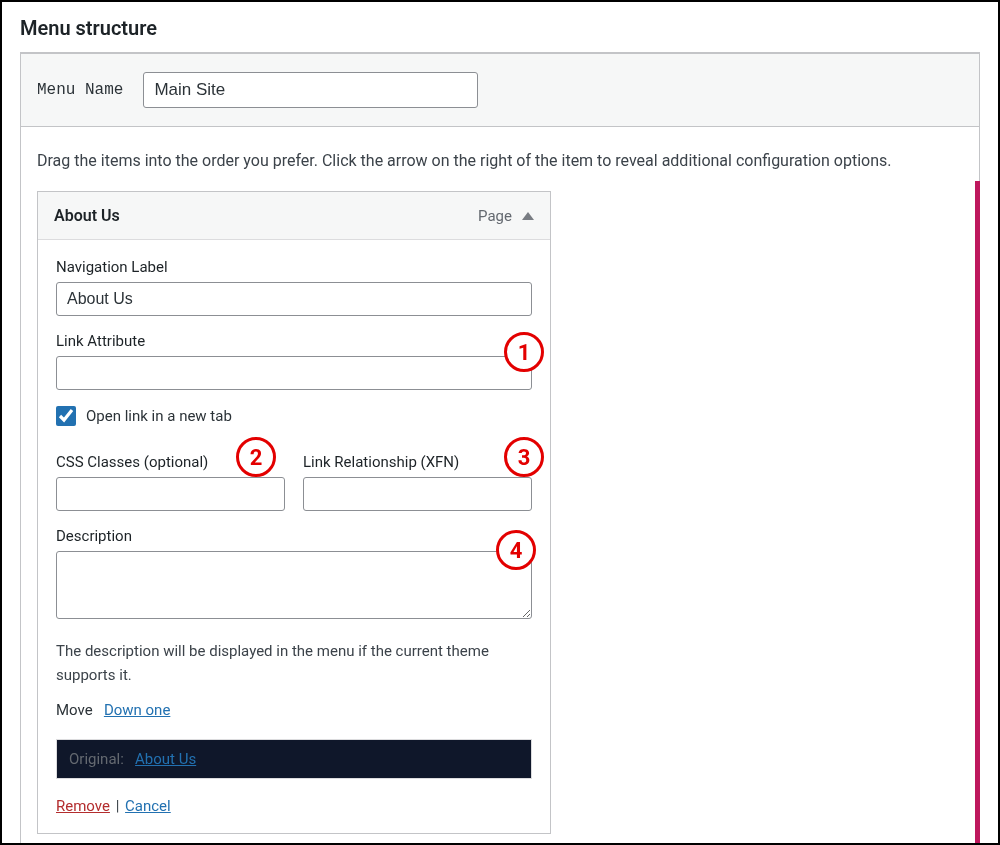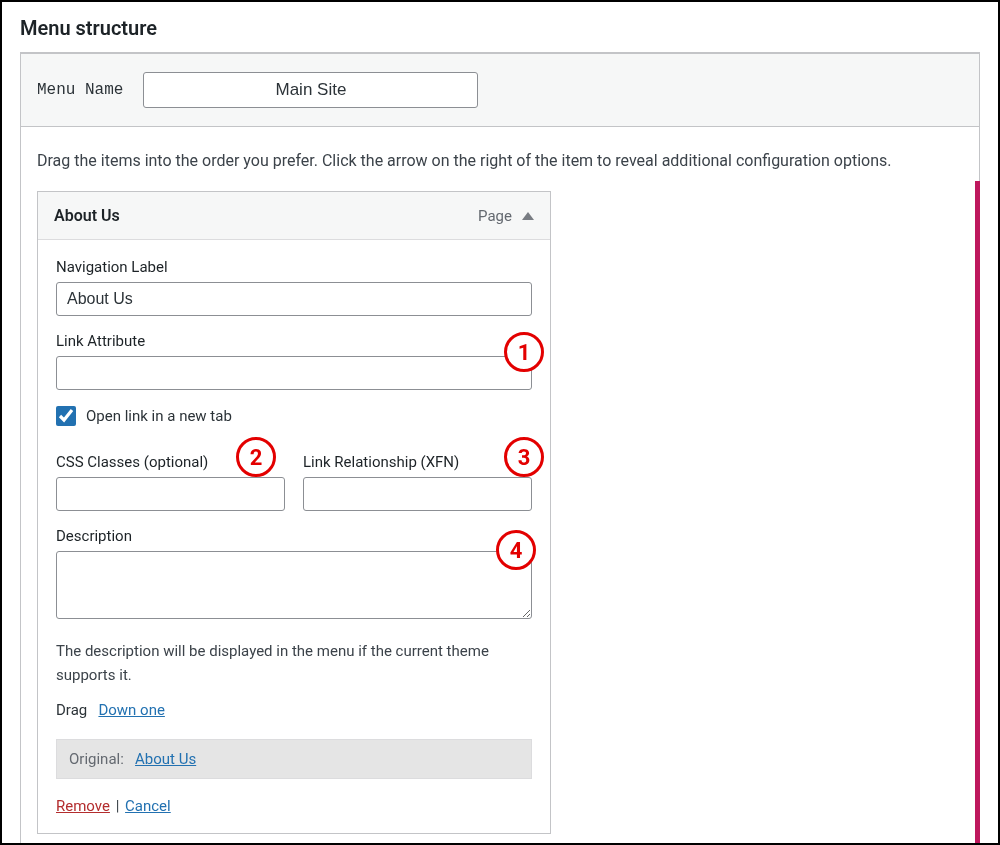--- a/index.html
+++ b/index.html
@@ -44,21 +44,20 @@
     font-family: Liberation Mono, monospace;
   }
   .menu-name-row input {
     width: 335px;
     height: 36px;
     font-size: 17px;
     padding: 4px 10px;
     border: 1px solid #8c8f94;
     border-radius: 3px;
     color: #2c3338;
-    text-align: center;
   }
   .instructions {
     font-size: 16px;
     color: #3c434a;
     padding: 22px 16px 8px 16px;
     line-height: 1.5;
     border-left: 1px solid #c3c4c7;
     border-right: 1px solid #c3c4c7;
   }
   .content-wrap {
@@ -152,21 +151,21 @@
     font-size: 15px;
     color: #2c3338;
     margin-bottom: 20px;
   }
   .move-row a {
     color: #2271b1;
     text-decoration: underline;
   }
   .original-box {
     border: 1px solid #dcdcde;
-    background: #e5e5e5;
+    background: #0f172a;
     padding: 10px 12px;
     font-size: 15px;
     margin-bottom: 18px;
     color: #646970;
   }
   .original-box a {
     color: #2271b1;
     text-decoration: underline;
   }
   .actions {
@@ -262,21 +261,21 @@
           </div>
 
           <div class="field">
             <label class="field-label">Description</label>
             <textarea class="text-input" style=""></textarea>
           </div>
 
           <div class="desc-hint">The description will be displayed in the menu if the current theme supports it.</div>
 
           <div class="move-row">
-            <span>Drag</span>
+            <span>Move</span>
             <span>&nbsp;</span>
             <a href="#">Down one</a>
           </div>
 
           <div class="original-box">
             <span>Original:</span>
             <span>&nbsp;</span>
             <a href="#">About Us</a>
           </div>
 

